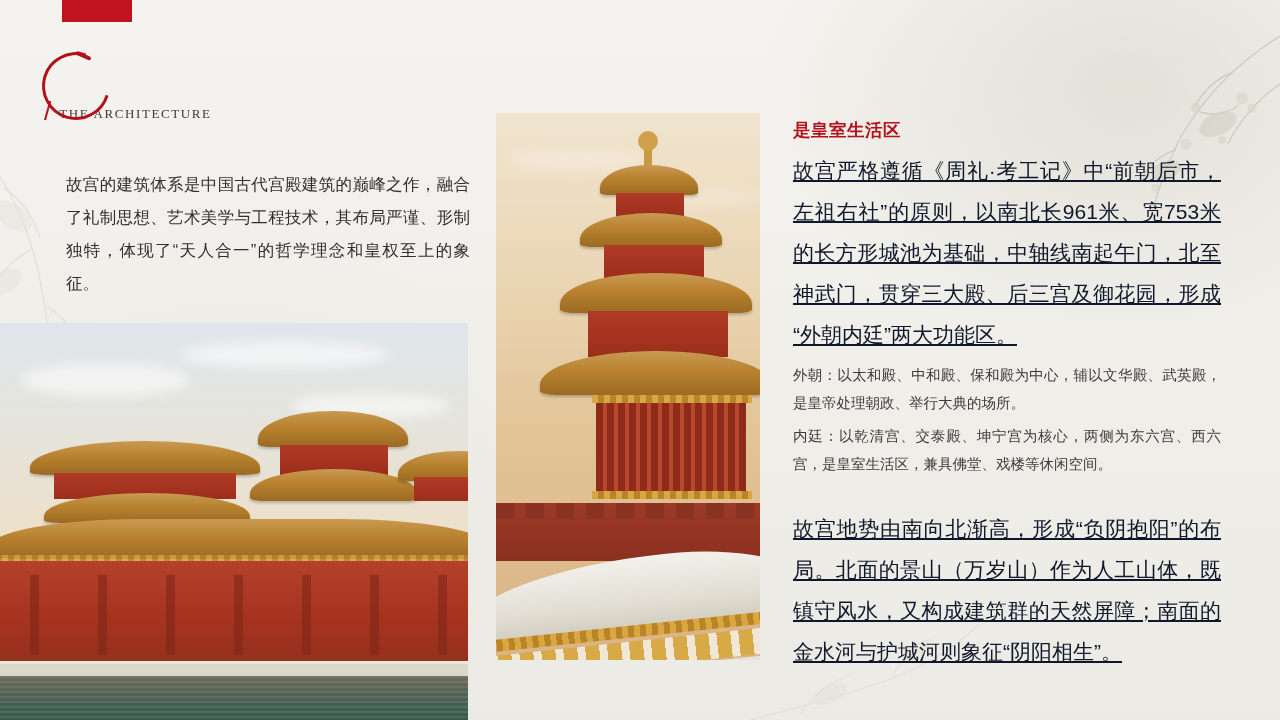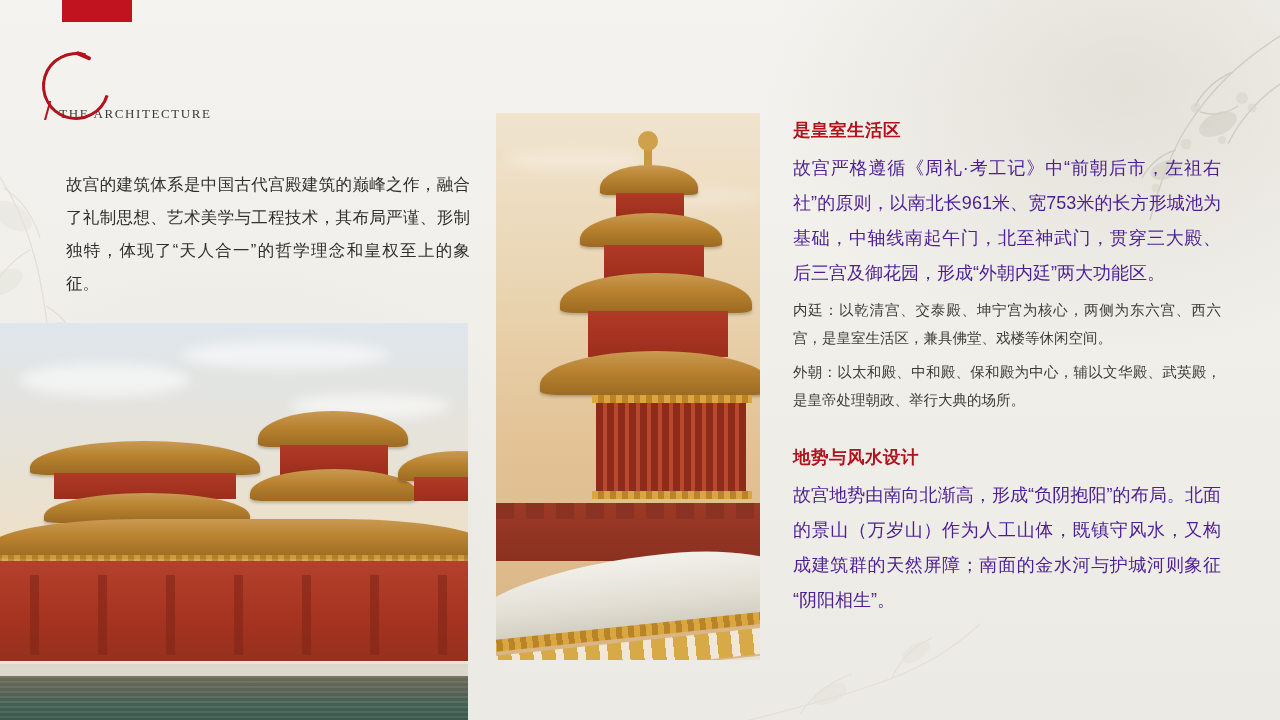--- a/index.html
+++ b/index.html
@@ -204,26 +204,27 @@
     width: 428px;
   }
   .section-head {
     color: #b3111c;
     font-size: 17.5px;
     font-weight: 700;
     letter-spacing: 0.5px;
     margin: 0 0 9px 0;
   }
   .section-body {
-    font-size: 18px;
+    font-size: 21px;
     line-height: 1.95;
-    color: #4c1d95;
+    color: #0f172a;
     margin: 0;
     text-align: justify;
     text-justify: inter-ideograph;
+    text-decoration: underline;
   }
   .sub-body {
     font-size: 14.5px;
     line-height: 1.92;
     color: #3b3b39;
     margin: 6px 0 0 0;
     text-align: justify;
     text-justify: inter-ideograph;
   }
   .gap-lg { height: 30px; }
@@ -354,20 +355,19 @@
   <div class="goldtrim" style="left:-30px; top:512px; width:340px; height:12px; transform:rotate(-6deg); border-radius:6px;"></div>
   <div style="position:absolute; left:-20px; top:528px; width:320px; height:26px; background:repeating-linear-gradient(90deg,#d7a947 0 14px,#f0e7d6 14px 22px); transform:rotate(-6deg);"></div>
   <div style="position:absolute; left:-30px; top:556px; width:340px; height:60px; background:linear-gradient(180deg,#e8e3d7 0%, #cfc8b9 100%); transform:rotate(-6deg);"></div>
 
 </div>
 
 <div class="right-col">
 
   <h2 class="section-head">是皇室生活区</h2>
   <p class="section-body">故宫严格遵循《周礼·考工记》中“前朝后市，左祖右社”的原则，以南北长961米、宽753米的长方形城池为基础，中轴线南起午门，北至神武门，贯穿三大殿、后三宫及御花园，形成“外朝内廷”两大功能区。</p>
+  <p class="sub-body">外朝：以太和殿、中和殿、保和殿为中心，辅以文华殿、武英殿，是皇帝处理朝政、举行大典的场所。</p>
   <p class="sub-body">内廷：以乾清宫、交泰殿、坤宁宫为核心，两侧为东六宫、西六宫，是皇室生活区，兼具佛堂、戏楼等休闲空间。</p>
-  <p class="sub-body">外朝：以太和殿、中和殿、保和殿为中心，辅以文华殿、武英殿，是皇帝处理朝政、举行大典的场所。</p>
 
   <div class="gap-lg"></div>
 
-  <h2 class="section-head">地势与风水设计</h2>
   <p class="section-body">故宫地势由南向北渐高，形成“负阴抱阳”的布局。北面的景山（万岁山）作为人工山体，既镇守风水，又构成建筑群的天然屏障；南面的金水河与护城河则象征“阴阳相生”。</p>
 </div>
 
 </body></html>

